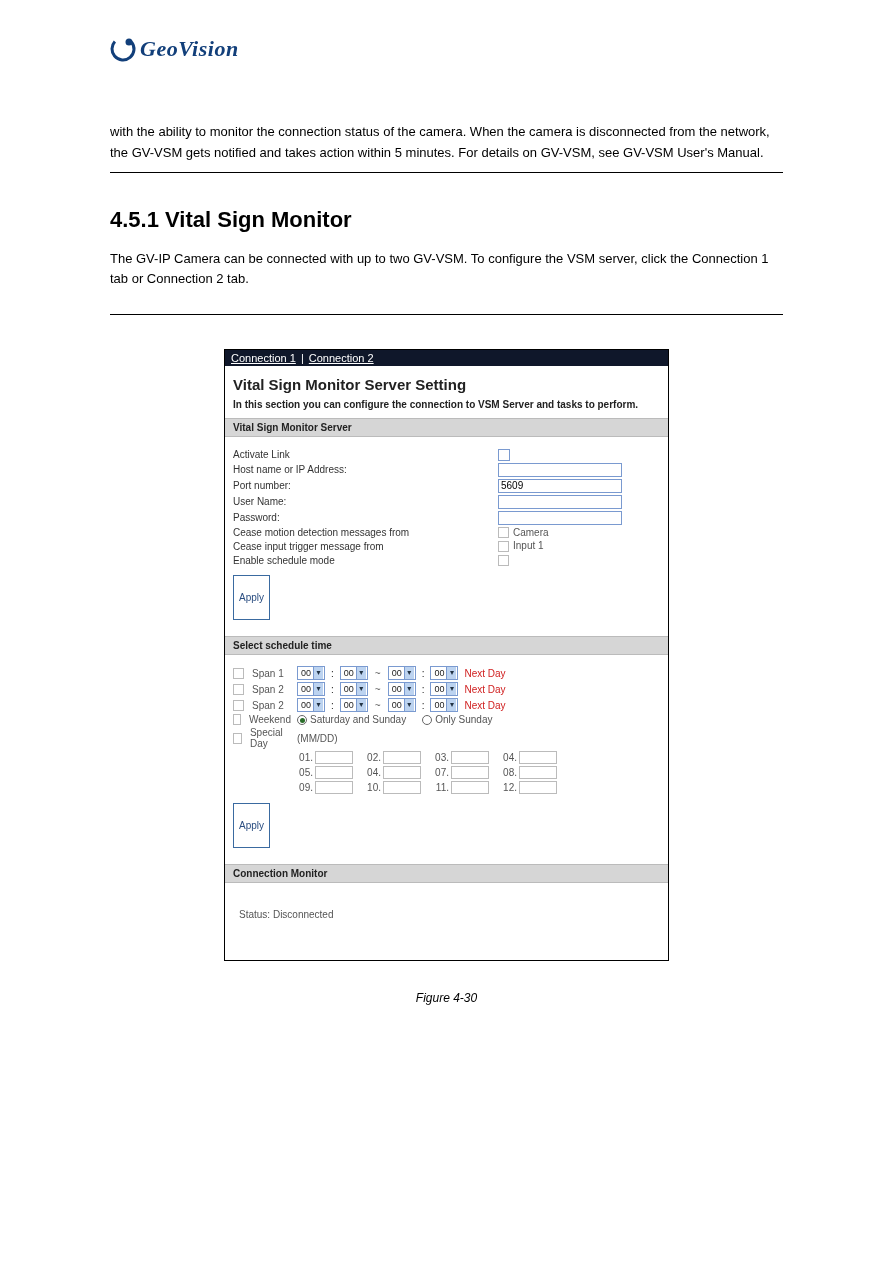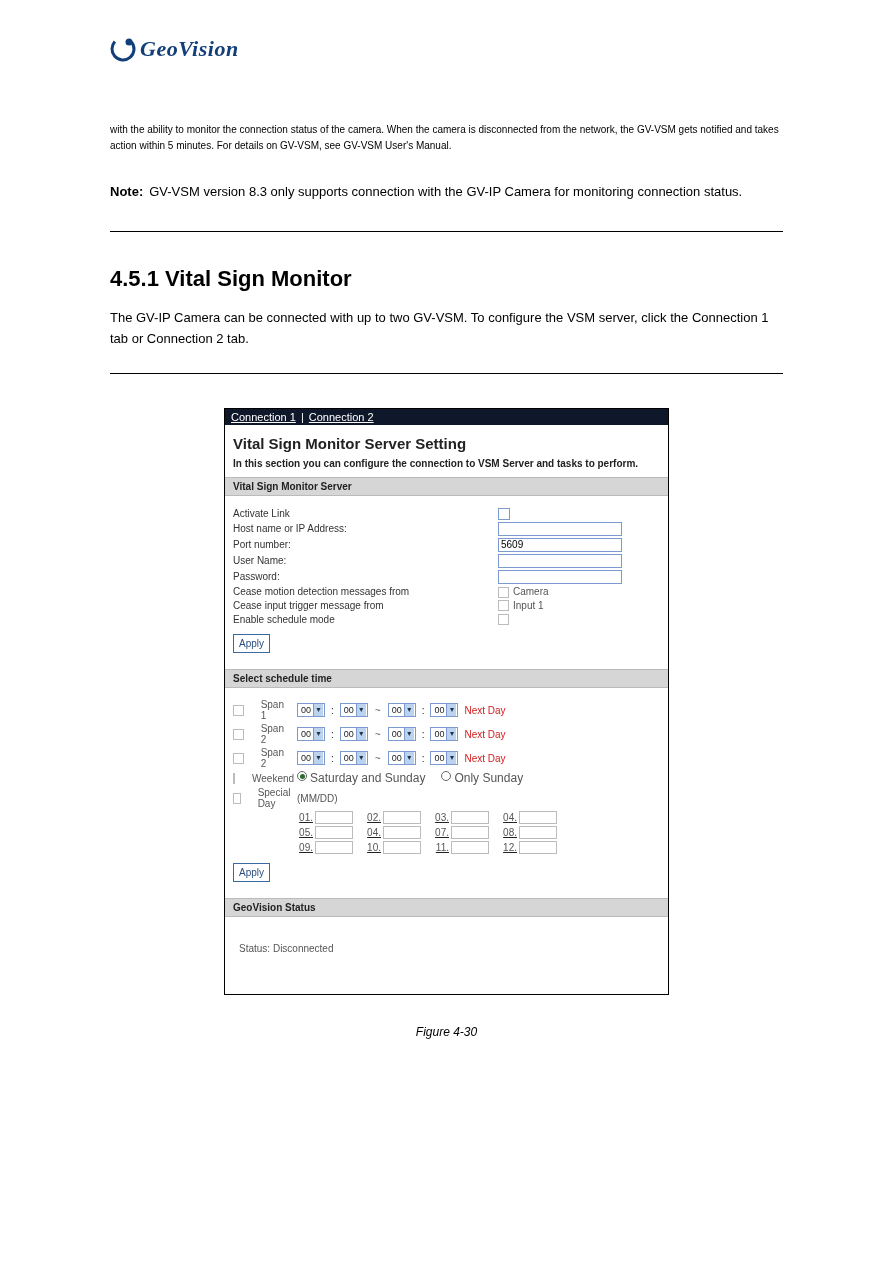--- a/index.html
+++ b/index.html
@@ -17,23 +17,22 @@
   .logo-row {
     display: flex;
     align-items: center;
     gap: 4px;
     margin-bottom: 40px;
   }
   .logo-mark { position: relative; width: 26px; height: 26px; }
   .logo-mark svg { display: block; }
   .logo-text { font-family: Georgia, "Times New Roman", serif; font-weight: bold; font-style: italic; font-size: 22px; color: #123f7a; letter-spacing: 0.5px; }
   .intro {
-    font-size: 10px;
+    font-size: 13px;
     line-height: 1.6;
-    margin-bottom: 28px;
     margin-top: 60px;
   }
   .note-row {
     display: flex;
     gap: 6px;
     font-size: 13px;
     line-height: 1.6;
     margin-bottom: 28px;
   }
   .note-label { font-weight: bold; }
@@ -64,28 +63,28 @@
   .ss-row { display: flex; align-items: center; padding: 1px 0; }
   .ss-lbl { width: 265px; font-size: 10px; color: #333; }
   .ss-ctrl { flex: 1; }
   .ss-input { border: 1px solid #7a9ad0; height: 14px; width: 124px; font-size: 10px; padding: 0 2px; }
   .ss-chk { width: 12px; height: 12px; border: 1px solid #7a9ad0; background: #fff; display: inline-block; vertical-align: middle; }
   .ss-chk2 { width: 11px; height: 11px; border: 1px solid #bbb; background: #fff; display: inline-block; vertical-align: middle; margin-right: 4px; }
   .ss-sidetext { font-size: 10px; color: #555; }
   .ss-apply {
     display: inline-block;
     border: 1px solid #3a6aa0;
-    padding: 3px 5px;
+    padding: 16px 5px;
     font-size: 10px;
     background: #fff;
     margin-top: 8px;
     color: #2a4d80;
   }
   .sched-row { display: flex; align-items: center; gap: 6px; padding: 1px 0; }
-  .sched-lbl { width: 58px; font-size: 10px; color: #555; display: flex; align-items: center; gap: 13px; }
+  .sched-lbl { width: 58px; font-size: 10px; color: #555; display: flex; align-items: center; gap: 4px; }
   .sel {
     border: 1px solid #7a9ad0;
     font-size: 9px;
     height: 14px;
     display: inline-flex;
     align-items: center;
     padding: 0 1px 0 3px;
     background: #fff;
   }
   .sel .arrow {
@@ -98,25 +97,25 @@
     align-items: center;
     justify-content: center;
     color: #234;
     font-size: 8px;
     line-height: 8px;
   }
   .tilde { font-size: 10px; color: #666; padding: 0 1px; }
   .nextday { color: #d02020; font-size: 10px; }
   .radio { width: 10px; height: 10px; border: 1px solid #666; border-radius: 50%; display: inline-flex; align-items: center; justify-content: center; margin-right: 3px; vertical-align: middle; }
   .radio.on::after { content: ""; width: 5px; height: 5px; background: #2b6e2b; border-radius: 50%; }
-  .opt { font-size: 12px; color: #555; display: inline-flex; align-items: flex-start; margin-right: 10px; }
+  .opt { font-size: 10px; color: #555; display: inline-flex; align-items: flex-end; margin-right: 10px; }
   .mmdd { color: #555; font-size: 10px; }
   .day-grid { margin-left: 62px; }
   .day-row { display: flex; gap: 10px; padding: 1px 0; }
-  .day-cell { display: flex; align-items: center; gap: 2px; text-decoration: underline; }
+  .day-cell { display: flex; align-items: center; gap: 2px; }
   .day-num { font-size: 10px; color: #555; width: 18px; text-align: right; }
   .day-in { border: 1px solid #bbb; height: 13px; width: 38px; font-size: 10px; }
   .status-block { padding: 26px 14px 40px 14px; font-size: 10px; color: #555; }
 
   .fig-caption { font-size: 12px; font-style: italic; text-align: center; margin-bottom: 40px; }
 
 </style>
 </head>
 <body>
 
@@ -127,24 +126,20 @@
       <svg width="26" height="26" viewBox="0 0 26 26">
         <circle cx="13" cy="13" r="11" fill="none" stroke="#123f7a" stroke-width="3" stroke-dasharray="50 20" transform="rotate(-40 13 13)"></circle>
         <circle cx="19" cy="6" r="3.5" fill="#123f7a"></circle>
       </svg>
     </span>
     <span class="logo-text">GeoVision</span>
   </div>
 
   <p class="intro">with the ability to monitor the connection status of the camera. When the camera is disconnected from the network, the GV-VSM gets notified and takes action within 5 minutes. For details on GV-VSM, see GV-VSM User's Manual.</p>
 
-  <div class="note-row">
-    <span class="note-label">Note:</span>
-    <span>GV-VSM version 8.3 only supports connection with the GV-IP Camera for monitoring connection status.</span>
-  </div>
 
   <hr class="rule">
 
   <h2 class="section-title">4.5.1 Vital Sign Monitor</h2>
   <p class="section-body">The GV-IP Camera can be connected with up to two GV-VSM. To configure the VSM server, click the Connection 1 tab or Connection 2 tab.</p>
 
   <hr class="rule">
 
   <div class="screenshot">
     <div class="ss-tabs">
@@ -349,19 +344,19 @@
             </span>
           <span class="day-cell">
               <span class="day-num">12.</span>
               <input class="day-in" style="">
             </span>
         </div>
       </div>
       <span class="ss-apply">Apply</span>
     </div>
 
-    <div class="ss-bandhdr">GeoVision Status</div>
+    <div class="ss-bandhdr">Connection Monitor</div>
     <div class="status-block">Status: Disconnected</div>
   </div>
 
   <div class="fig-caption">Figure 4-30</div>
 
 </div>
 
 </body></html>

